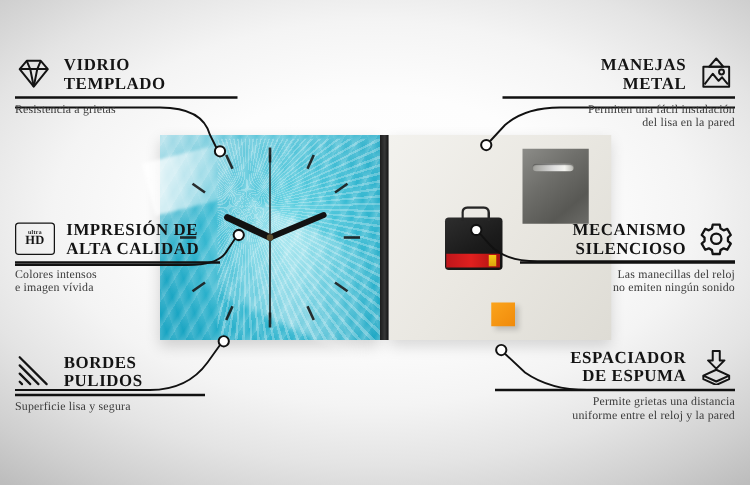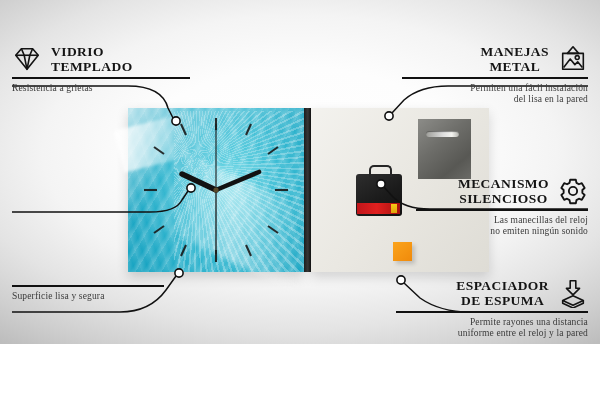--- a/index.html
+++ b/index.html
@@ -2,21 +2,21 @@
 <html><head>
 <meta charset="utf-8">
 <style>
   html,body{margin:0;padding:0;}
   body{
     width:600px;height:400px;overflow:hidden;
     font-family:"Liberation Serif",serif;
     background:#ffffff;
   }
   #stage{
-    position:relative;width:600px;height:344px;overflow:hidden;
+    position:relative;width:600px;height:388px;overflow:hidden;
     background:
       radial-gradient(ellipse 78% 72% at 50% 44%,
         #ffffff 0%, #fdfdfd 34%, #f4f4f4 55%, #e4e4e4 72%, #cfcfcf 88%, #bdbdbd 100%);
   }
 
   
   #lines{position:absolute;left:0;top:0;width:600px;height:400px;pointer-events:none;}
 
   
   .panel{position:absolute;}
@@ -92,21 +92,21 @@
   }
 
   
   #clock{position:absolute;left:0;top:0;width:100%;height:100%;}
 
   
   .feature{position:absolute;width:236px;}
   .feature.left{left:12px;text-align:left;}
   .feature.right{right:12px;text-align:right;}
   .f-head{display:flex;align-items:center;gap:9px;}
-  .feature.right .f-head{flex-direction:row-reverse;text-align:center;}
+  .feature.right .f-head{flex-direction:row-reverse;}
   .f-icon{width:30px;height:30px;flex:0 0 30px;display:block;}
   .f-title{
     font-size:13.5px;line-height:15px;font-weight:700;letter-spacing:.45px;
     color:#141414;text-transform:uppercase;
   }
   .f-rule{height:1.6px;background:#111;margin:3px 0 4px 0;}
   .f-sub{
     font-size:9.5px;line-height:11.5px;color:#3a3a3a;letter-spacing:.15px;
   }
   #feat-vidrio{top:44px;}
@@ -214,22 +214,51 @@
       </svg>
       <div>
         <div class="f-title">VIDRIO</div>
         <div class="f-title">TEMPLADO</div>
       </div>
     </div>
     <div class="f-rule"></div>
     <div class="f-sub">Resistencia a grietas</div>
   </div>
 
+  <div class="feature left" id="feat-impresion">
+    <div class="f-head">
+      <div class="f-icon hd-box">
+        <span class="hd-ultra">ultra</span>
+        <span class="hd-hd">HD</span>
+      </div>
+      <div>
+        <div class="f-title">IMPRESIÓN DE</div>
+        <div class="f-title">ALTA CALIDAD</div>
+      </div>
+    </div>
+    <div class="f-rule"></div>
+    <div class="f-sub">Colores intensos</div>
+    <div class="f-sub">e imagen vívida</div>
+  </div>
 
   <div class="feature left" id="feat-bordes">
+    <div class="f-head">
+      <svg class="f-icon" viewBox="0 0 32 32">
+        <g stroke="#141414" stroke-width="1.9" stroke-linecap="round">
+          <line x1="4" y1="4" x2="27" y2="27"></line>
+          <line x1="4" y1="11" x2="20" y2="27"></line>
+          <line x1="4" y1="18" x2="13" y2="27"></line>
+          <line x1="4" y1="25" x2="6" y2="27"></line>
+        </g>
+      </svg>
+      <div>
+        <div class="f-title">BORDES</div>
+        <div class="f-title">PULIDOS</div>
+      </div>
+    </div>
     <div class="f-rule"></div>
     <div class="f-sub">Superficie lisa y segura</div>
   </div>
 
   <div class="feature right" id="feat-manejas">
     <div class="f-head">
       <svg class="f-icon" viewBox="0 0 32 32">
         <g fill="none" stroke="#141414" stroke-width="1.7" stroke-linejoin="round">
           <path d="M16,3 L10,10 L22,10 Z"></path>
           <rect x="5" y="10" width="22" height="17"></rect>
@@ -273,17 +302,17 @@
           <path d="M16,19 L5,24 L16,29 L27,24 Z"></path>
           <path d="M5,24 v3 L16,32 L27,27 v-3"></path>
         </g>
       </svg>
       <div>
         <div class="f-title">ESPACIADOR</div>
         <div class="f-title">DE ESPUMA</div>
       </div>
     </div>
     <div class="f-rule"></div>
-    <div class="f-sub">Permite rayones una distancia</div>
+    <div class="f-sub">Permite grietas una distancia</div>
     <div class="f-sub">uniforme entre el reloj y la pared</div>
   </div>
 
 </div>
 
 </body></html>

